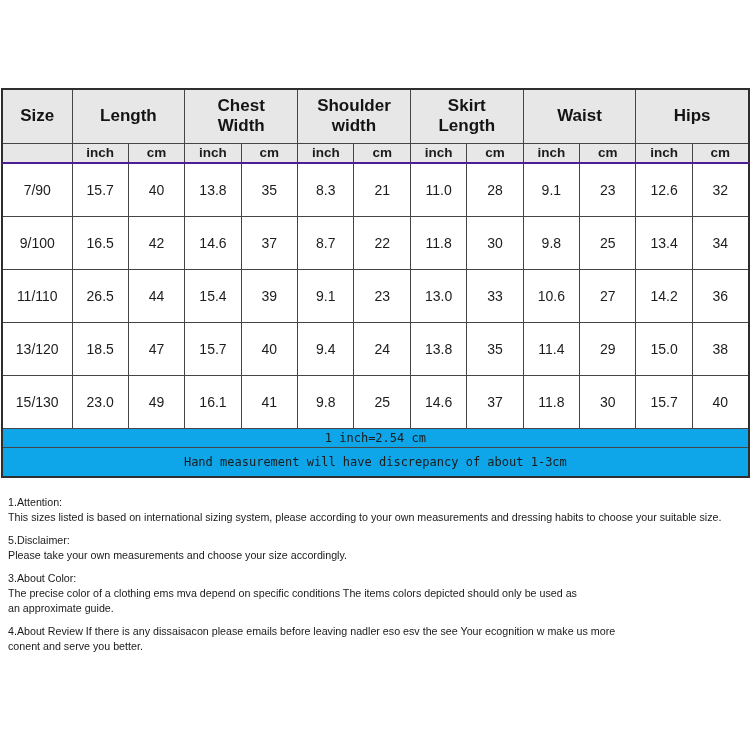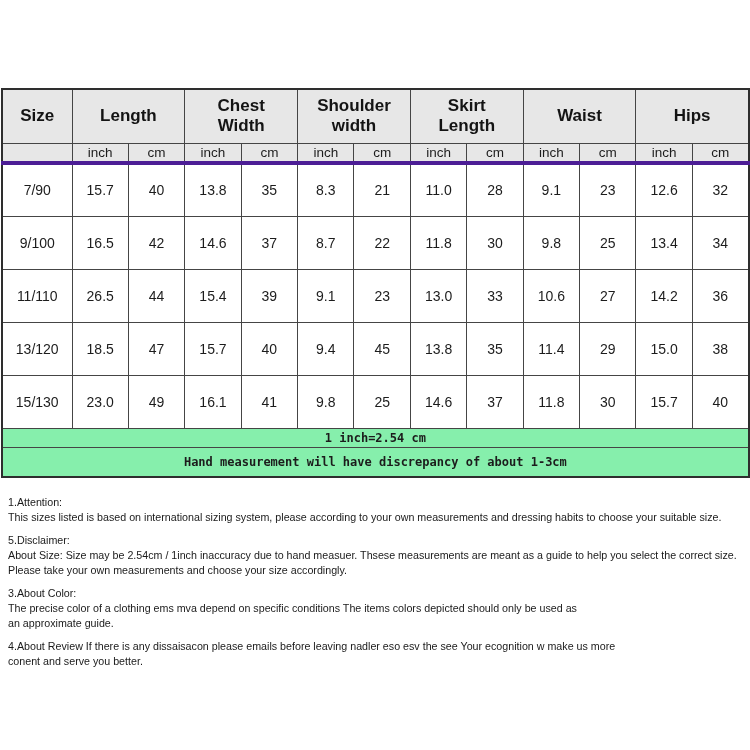--- a/index.html
+++ b/index.html
@@ -30,30 +30,30 @@
     background: #e7e7e7;
     font-size: 17px;
     font-weight: bold;
     line-height: 20px;
     color: #141414;
   }
   tr.units { height: 20px; }
   tr.units th {
     background: #e7e7e7;
     font-size: 13.5px;
-    font-weight: normal;
-    border-bottom: 4px solid #4c1d95;
+    font-weight: bold;
+    border-bottom: 2px solid #4c1d95;
   }
   tbody tr { height: 53px; }
   tbody td { font-size: 14px; background: #ffffff; }
   tfoot td {
     font-family: "DejaVu Sans Mono", monospace;
-    font-weight: bold;
+    font-weight: normal;
     font-size: 12px;
-    background: #86efac;
+    background: #0ea5e9;
   }
   tr.fn1 { height: 19px; }
   tr.fn2 { height: 30px; }
 
   .notes {
     position: absolute; top: 495px; left: 8px; right: 2px;
     font-size: 10.7px;
     line-height: 15px;
     color: #1a1a1a;
   }
@@ -153,21 +153,21 @@
           <td>14.2</td>
           <td>36</td>
         </tr>
         <tr>
           <td>13/120</td>
           <td>18.5</td>
           <td>47</td>
           <td>15.7</td>
           <td>40</td>
           <td>9.4</td>
-          <td>45</td>
+          <td>24</td>
           <td>13.8</td>
           <td>35</td>
           <td>11.4</td>
           <td>29</td>
           <td>15.0</td>
           <td>38</td>
         </tr>
         <tr>
           <td>15/130</td>
           <td>23.0</td>
@@ -194,21 +194,20 @@
       </tfoot>
   </table>
 
   <div class="notes" id="notes">
       <div class="note-section">
         <div class="note-heading">1.Attention:</div>
         <div class="note-line">This sizes listed is based on international sizing system, please according to your own measurements and dressing habits to choose your suitable size.</div>
       </div>
       <div class="note-section">
         <div class="note-heading">5.Disclaimer:</div>
-        <div class="note-line">About Size: Size may be 2.54cm / 1inch inaccuracy due to hand measuer. Thsese measurements are meant as a guide to help you select the correct size.</div>
         <div class="note-line">Please take your own measurements and choose your size accordingly.</div>
       </div>
       <div class="note-section">
         <div class="note-heading">3.About Color:</div>
         <div class="note-line">The precise color of a clothing ems mva depend on specific conditions The items colors depicted should only be used as</div>
         <div class="note-line">an approximate guide.</div>
       </div>
       <div class="note-section">
         <div class="note-line">4.About Review If there is any dissaisacon please emails before leaving nadler eso esv the see Your ecognition w make us more</div>
         <div class="note-line">conent and serve you better.</div>

